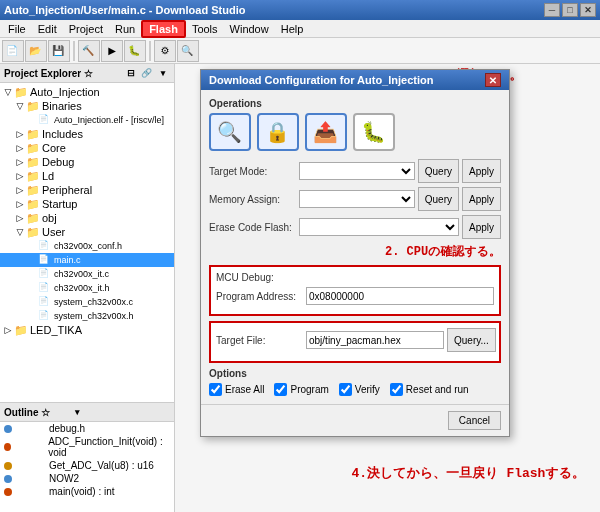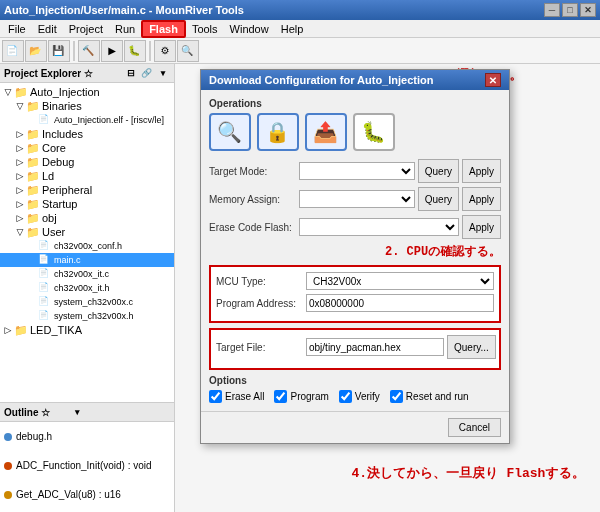--- a/index.html
+++ b/index.html
@@ -142,23 +142,24 @@
       padding: 2px 4px;
       font-size: 10px;
       font-weight: bold;
       display: flex;
       align-items: center;
       gap: 20px;
     }
     .outline-item {
       display: flex;
       align-items: center;
-      padding: 9px 4px;
-      font-size: 10px;
-      cursor: pointer;
+      padding: 1px 4px;
+      font-size: 10px;
+      cursor: pointer;
+      gap: 33px;
     }
     .outline-dot {
       width: 8px; height: 8px;
       border-radius: 50%;
       margin-right: 4px;
     }
 
     
     .right-panel {
       flex: 1;
@@ -349,21 +350,21 @@
       width: 14px; height: 14px;
       font-size: 9px;
       cursor: pointer;
       display: inline-flex; align-items: center; justify-content: center;
     }
   </style>
 </head>
 <body>
 
 <div class="title-bar">
-  <span>Auto_Injection/User/main.c - MounRiver Tools</span>
+  <span>Auto_Injection/User/main.c - Download Studio</span>
   <div class="title-bar-buttons">
     <div class="title-bar-btn">─</div>
     <div class="title-bar-btn">□</div>
     <div class="title-bar-btn">✕</div>
   </div>
 </div>
 
 <div class="menu-bar">
   <span class="menu-item">File</span>
   <span class="menu-item">Edit</span>
@@ -559,24 +560,21 @@
           <span class="form-label">Erase Code Flash:</span>
           <select class="form-select"></select>
           <button class="btn-small">Apply</button>
         </div>
 
         <div class="annotation" style="position:relative; margin: 3px 0; font-size:12px;">2. CPUの確認する。</div>
 
         <div class="target-section">
 
           <div class="form-row">
-            <span class="form-label">MCU Type:</span>
-            <select class="form-select">
-              <option>CH32V00x</option>
-            </select>
+            <span class="form-label">MCU Debug:</span>
           </div>
 
           <div class="form-row">
             <span class="form-label">Program Address:</span>
             <input class="form-input" value="0x08000000" style="">
           </div>
         </div>
 
 
         <div class="target-file-section">

